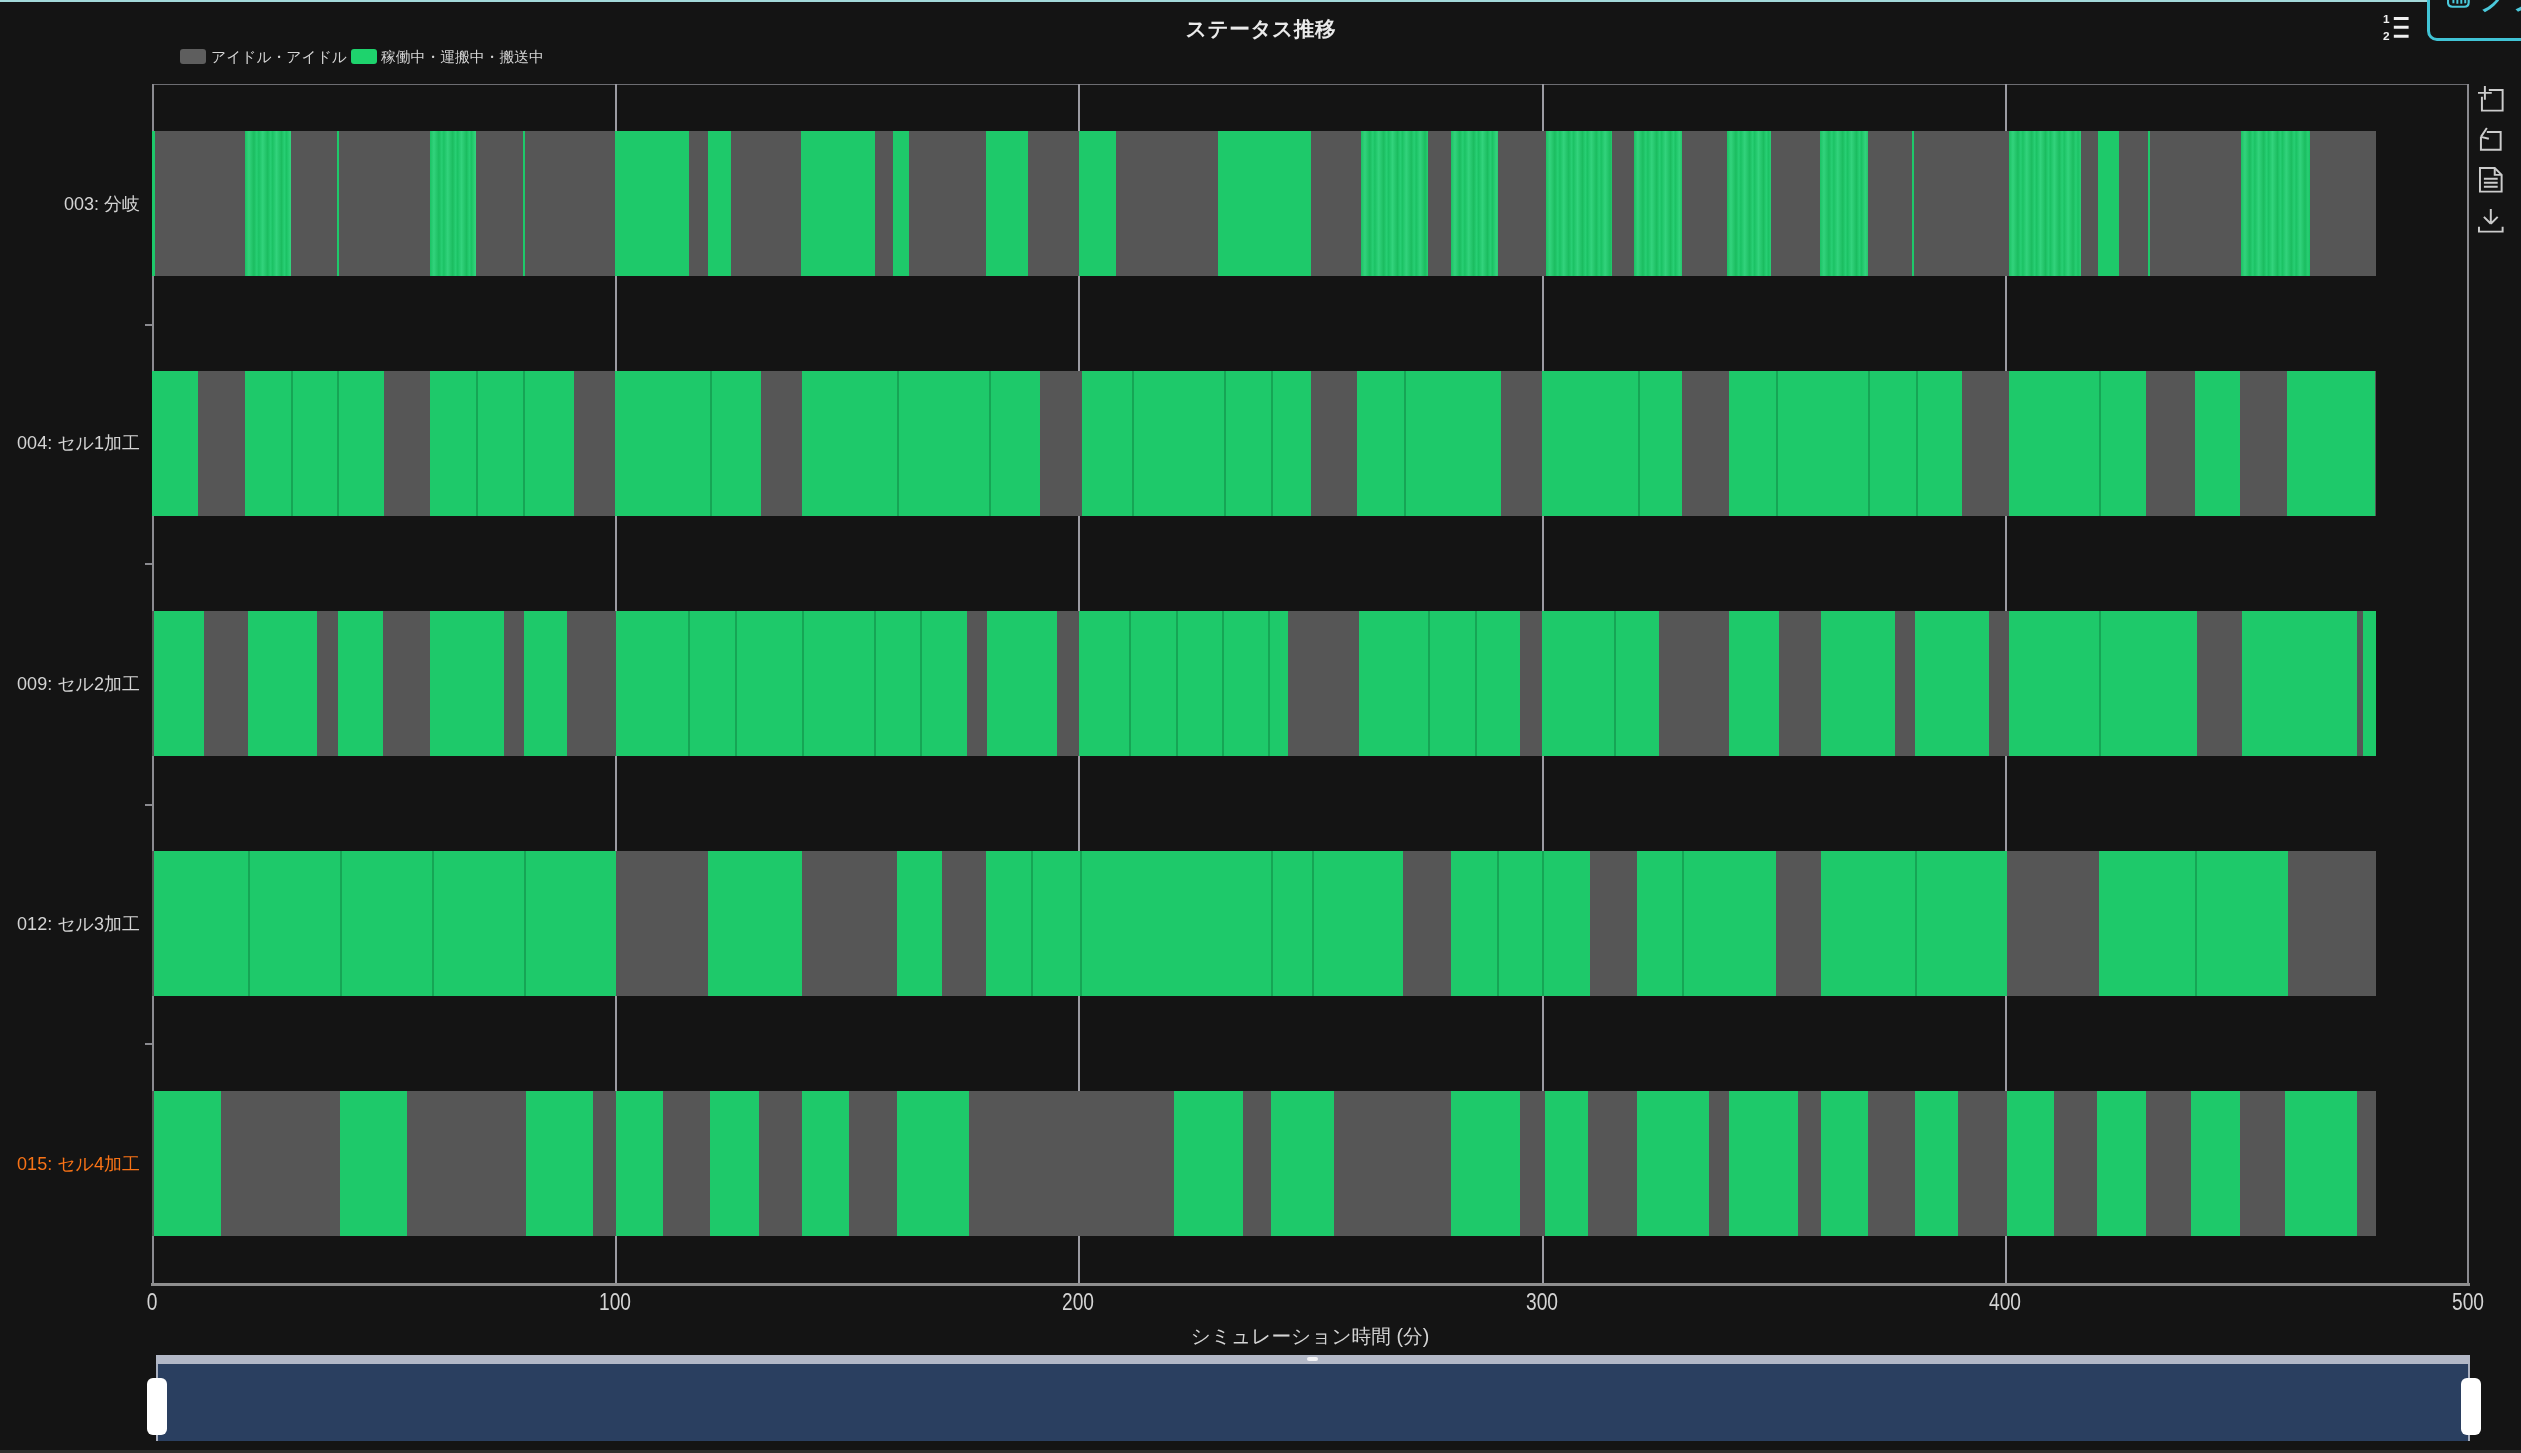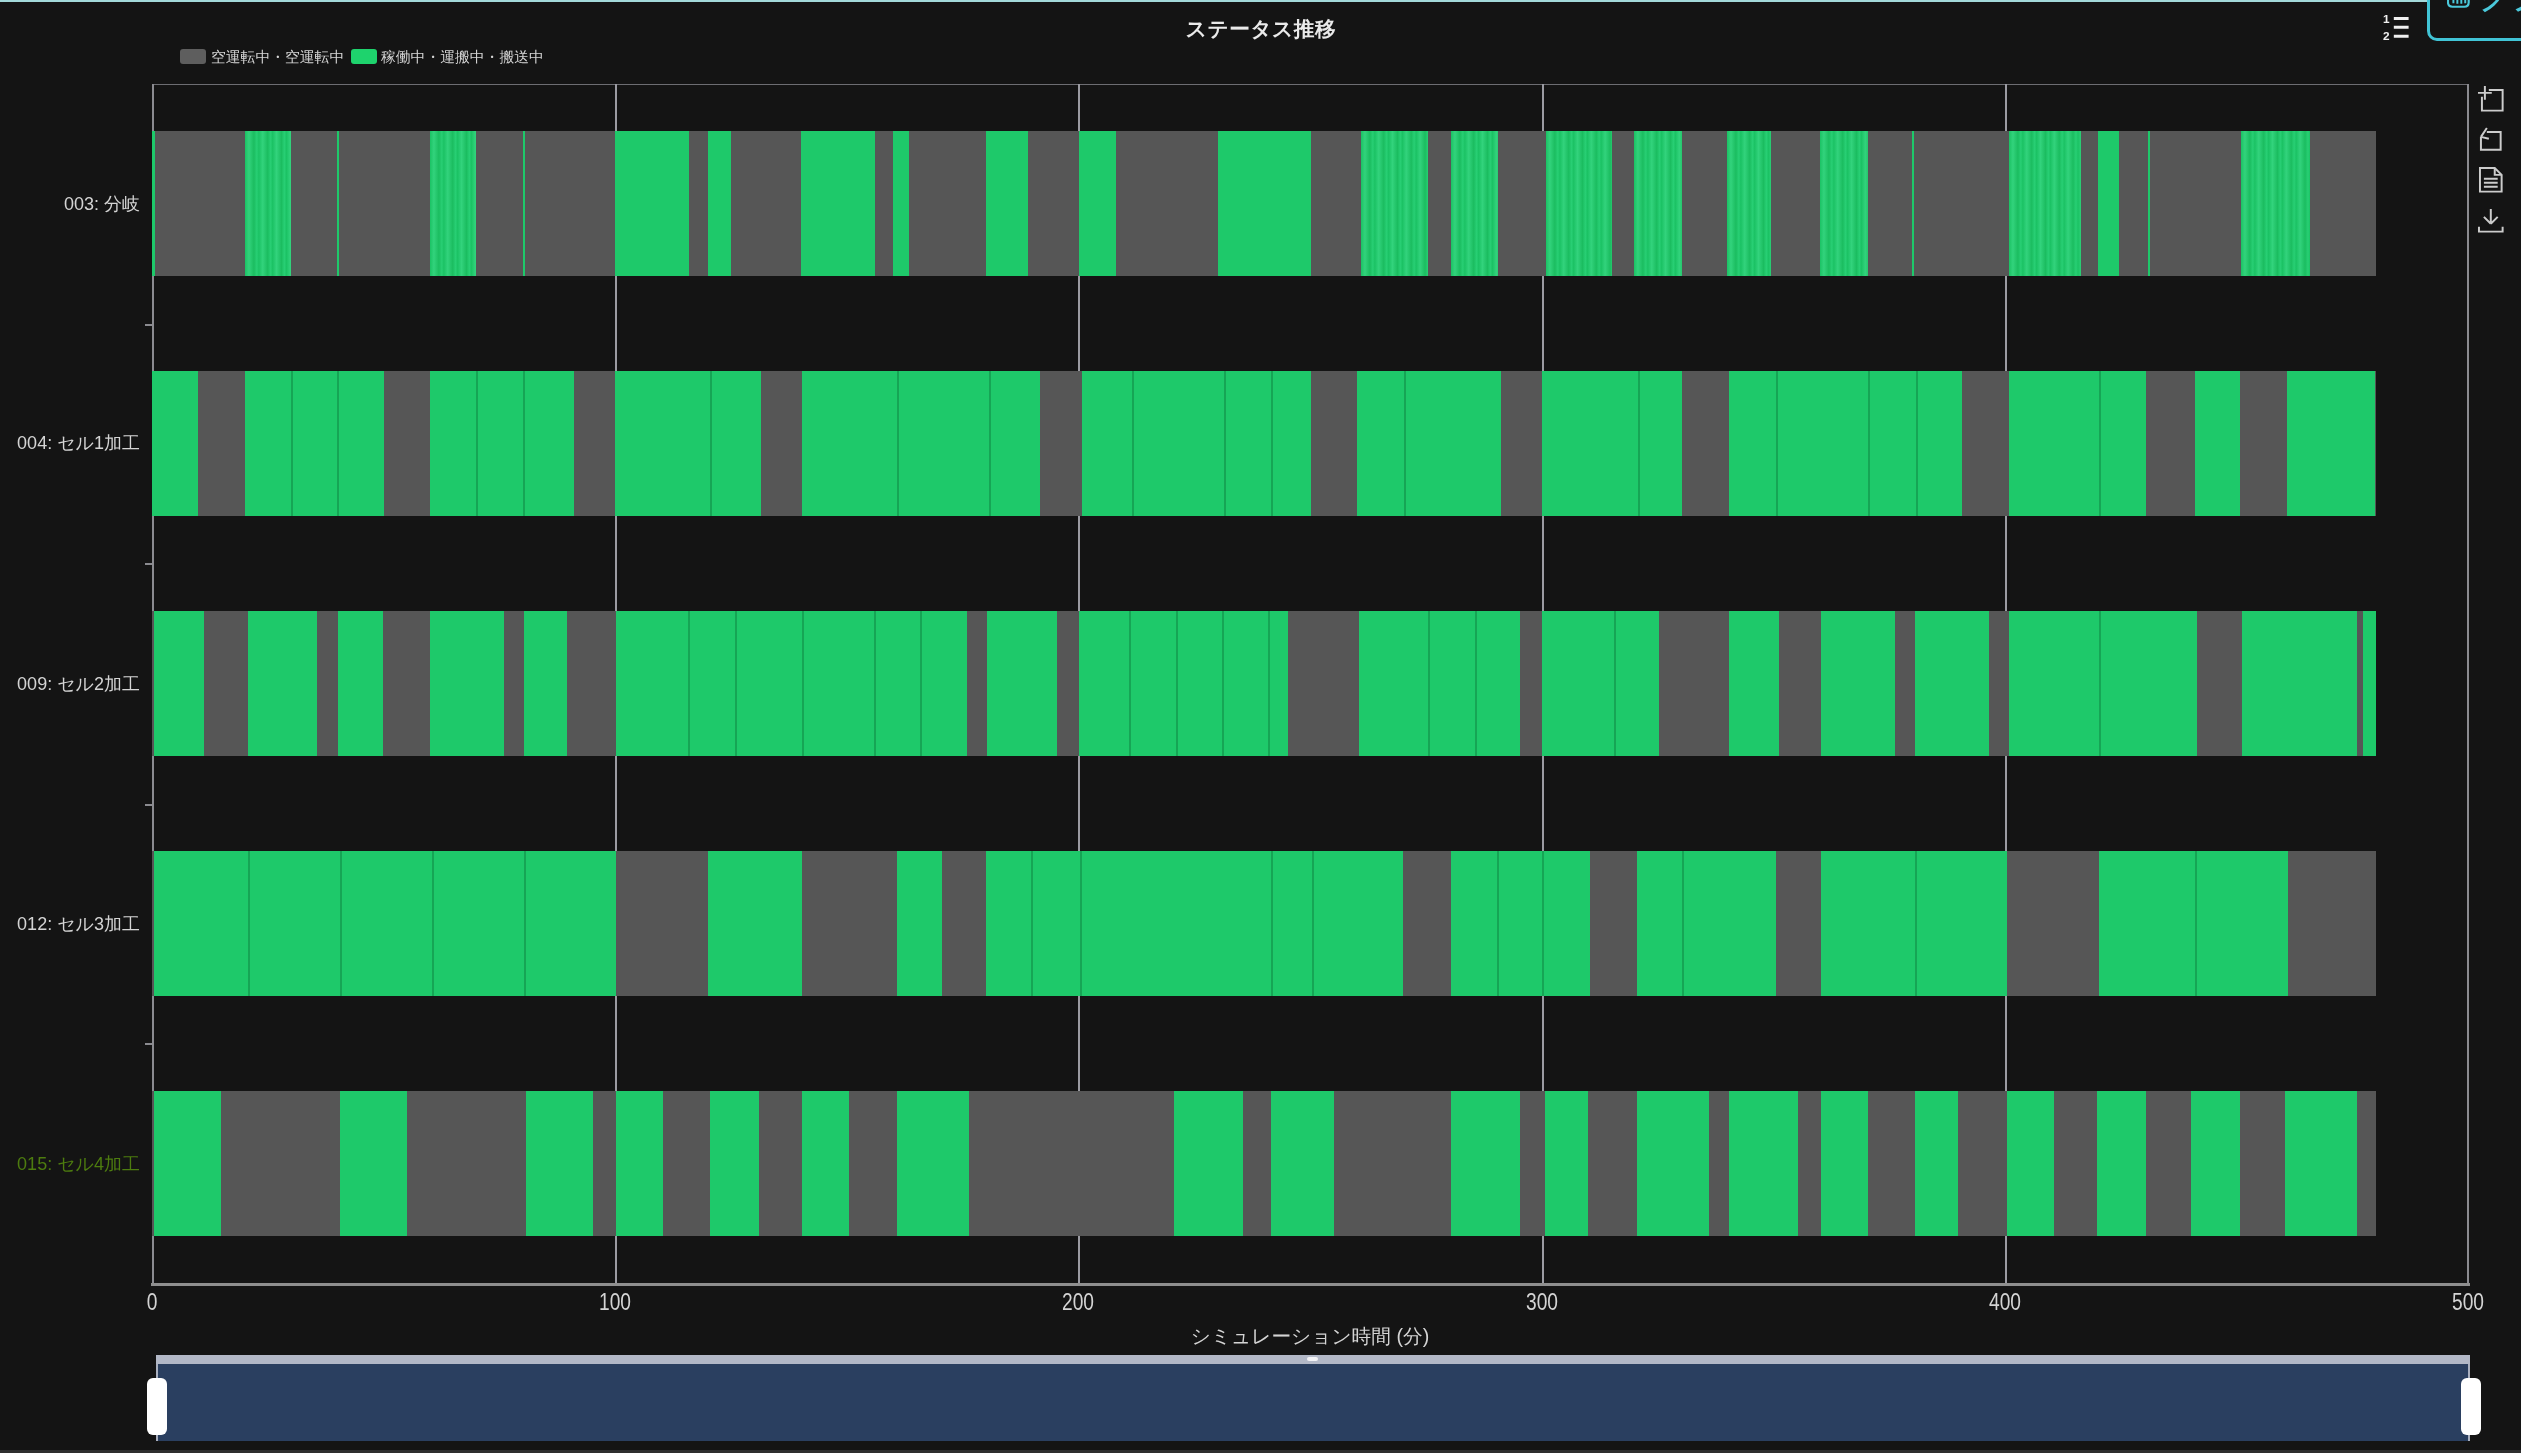--- a/index.html
+++ b/index.html
@@ -2,21 +2,21 @@
 <html><head><meta charset="utf-8">
 <style>
 html,body{margin:0;padding:0;}
 body{width:2522px;height:1454px;background:#141414;position:relative;overflow:hidden;
  font-family:"Liberation Sans",sans-serif;}
 .abs{position:absolute;}
 </style></head><body>
 <div class="abs" style="left:0;top:0;width:2522px;height:2px;background:#a3d9da;"></div>
 <div class="abs" style="left:0;top:14.8px;width:2522px;text-align:center;color:#eaeaea;font-size:20.7px;font-weight:600;letter-spacing:0.5px;">ステータス推移</div>
 <div class="abs" style="left:180px;top:49px;width:25.6px;height:14.8px;background:#5e5e5e;border-radius:3px;"></div>
-<div class="abs" style="left:211px;top:48px;color:#d6d6d6;font-size:14.8px;white-space:nowrap;">空運転中・空運転中</div>
+<div class="abs" style="left:211px;top:48px;color:#d6d6d6;font-size:14.8px;white-space:nowrap;">アイドル・アイドル</div>
 <div class="abs" style="left:351px;top:49px;width:25.6px;height:14.8px;background:#1ed36d;border-radius:3px;"></div>
 <div class="abs" style="left:381px;top:48px;color:#d6d6d6;font-size:14.8px;white-space:nowrap;">稼働中・運搬中・搬送中</div>
 <div class="abs" style="left:152px;top:84px;width:2317px;height:1px;background:#6d6d72;"></div>
 <div class="abs" style="left:152px;top:84px;width:2px;height:1201px;background:#8b8b90;"></div>
 <div class="abs" style="left:2467px;top:84px;width:2px;height:1201px;background:#8b8b90;"></div>
 <div class="abs" style="left:615px;top:84px;width:2px;height:1200px;background:#9b9ba2;"></div>
 <div class="abs" style="left:1078px;top:84px;width:2px;height:1200px;background:#9b9ba2;"></div>
 <div class="abs" style="left:1542px;top:84px;width:2px;height:1200px;background:#9b9ba2;"></div>
 <div class="abs" style="left:2005px;top:84px;width:2px;height:1200px;background:#9b9ba2;"></div>
 <div class="abs" style="left:145px;top:324px;width:6.9px;height:2px;background:#8b8b90;"></div>
@@ -151,21 +151,21 @@
 <div class="abs" style="left:1763px;top:0;width:43px;height:145px;background:#1ec96a;"></div>
 <div class="abs" style="left:1855px;top:0;width:47px;height:145px;background:#1ec96a;"></div>
 <div class="abs" style="left:1945px;top:0;width:49px;height:145px;background:#1ec96a;"></div>
 <div class="abs" style="left:2039px;top:0;width:49px;height:145px;background:#1ec96a;"></div>
 <div class="abs" style="left:2133px;top:0;width:72px;height:145px;background:#1ec96a;"></div>
 </div>
 <div class="abs" style="left:0;top:192px;width:140px;text-align:right;color:#d4d4d4;font-size:18px;white-space:nowrap;">003: 分岐</div>
 <div class="abs" style="left:0;top:431px;width:140px;text-align:right;color:#d4d4d4;font-size:18px;white-space:nowrap;">004: セル1加工</div>
 <div class="abs" style="left:0;top:672px;width:140px;text-align:right;color:#d4d4d4;font-size:18px;white-space:nowrap;">009: セル2加工</div>
 <div class="abs" style="left:0;top:912px;width:140px;text-align:right;color:#d4d4d4;font-size:18px;white-space:nowrap;">012: セル3加工</div>
-<div class="abs" style="left:0;top:1152px;width:140px;text-align:right;color:#4d7c0f;font-size:18px;white-space:nowrap;">015: セル4加工</div>
+<div class="abs" style="left:0;top:1152px;width:140px;text-align:right;color:#f97316;font-size:18px;white-space:nowrap;">015: セル4加工</div>
 <div class="abs" style="left:93px;top:1288px;width:118px;text-align:center;color:#d4d4d4;font-size:24.6px;transform:scaleX(0.78);">0</div>
 <div class="abs" style="left:556px;top:1288px;width:118px;text-align:center;color:#d4d4d4;font-size:24.6px;transform:scaleX(0.78);">100</div>
 <div class="abs" style="left:1019px;top:1288px;width:118px;text-align:center;color:#d4d4d4;font-size:24.6px;transform:scaleX(0.78);">200</div>
 <div class="abs" style="left:1483px;top:1288px;width:118px;text-align:center;color:#d4d4d4;font-size:24.6px;transform:scaleX(0.78);">300</div>
 <div class="abs" style="left:1946px;top:1288px;width:118px;text-align:center;color:#d4d4d4;font-size:24.6px;transform:scaleX(0.78);">400</div>
 <div class="abs" style="left:2409px;top:1288px;width:118px;text-align:center;color:#d4d4d4;font-size:24.6px;transform:scaleX(0.78);">500</div>
 <div class="abs" style="left:0;top:1323px;width:2620px;text-align:center;color:#d4d4d4;font-size:19.7px;">シミュレーション時間 (分)</div>
 <div class="abs" style="left:156px;top:1355px;width:2314px;height:8.9px;background:#b2b8c7;"></div>
 <div class="abs" style="left:157px;top:1364px;width:2311px;height:77px;background:#2a3f60;"></div>
 <div class="abs" style="left:156px;top:1364px;width:2px;height:77px;background:#aab0bf;"></div>

